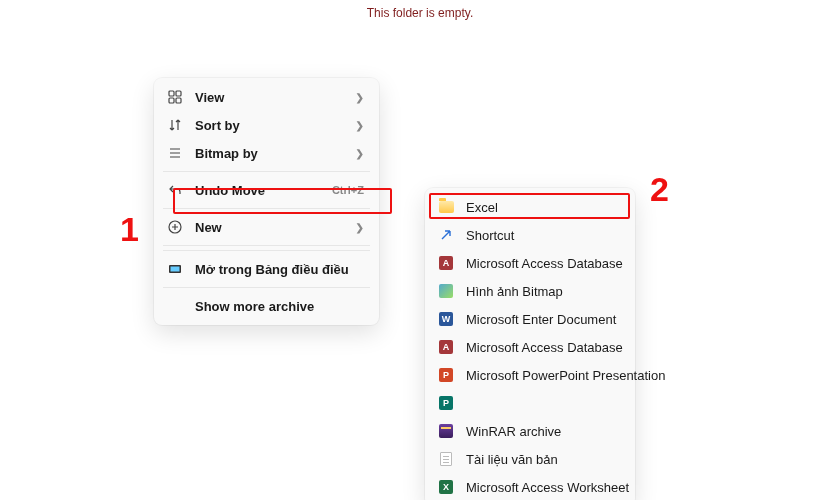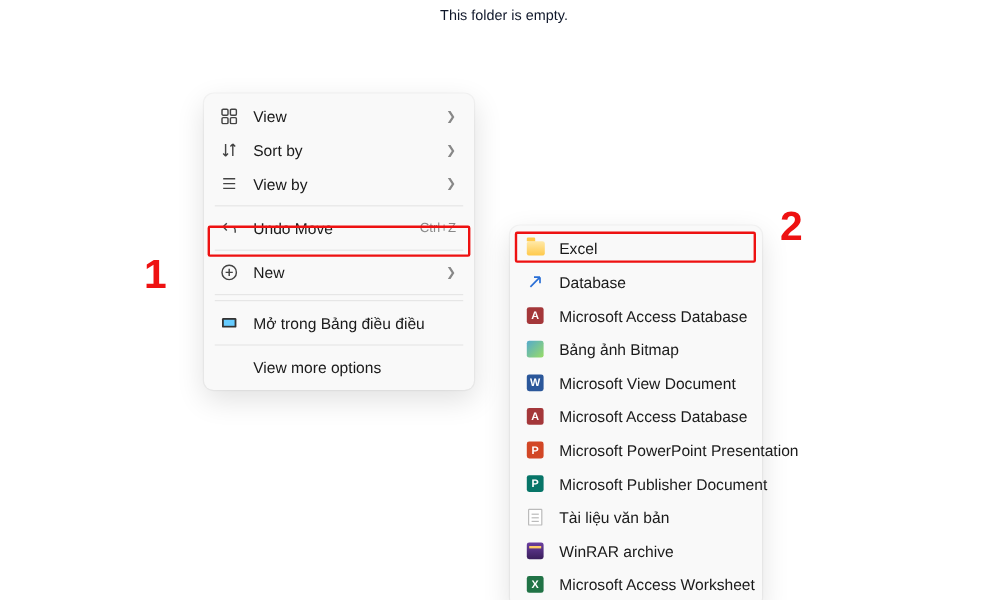--- a/index.html
+++ b/index.html
@@ -11,33 +11,33 @@
     width: 840px;
     height: 500px;
     position: relative;
     overflow: hidden;
   }
   .empty-message {
     position: absolute;
     top: 6px;
     left: 50%;
     transform: translateX(-50%);
-    color: #0f172a;
+    color: #7f1d1d;
     font-size: 12px;
   }
   .context-menu {
     position: absolute;
     background: #f9f9f9;
     border-radius: 8px;
     box-shadow: 0 8px 24px rgba(0,0,0,0.12), 0 0 0 1px rgba(0,0,0,0.04);
     padding: 5px;
     font-size: 13px;
     color: #1a1a1a;
   }
-  .menu-main { top: 78px; left: 170px; width: 225px; }
+  .menu-main { top: 78px; left: 154px; width: 225px; font-weight: bold; }
   .menu-sub  { top: 188px; left: 425px; width: 210px; }
   .menu-item {
     display: flex;
     align-items: center;
     gap: 12px;
     padding: 6px 10px 6px 8px;
     border-radius: 4px;
     position: relative;
     cursor: default;
   }
@@ -118,21 +118,21 @@
     <span class="label">Sort by</span>
     <span class="chevron">❯</span>
   </div>
 
   <div class="menu-item">
     <span class="icon">
       <svg width="14" height="14" viewBox="0 0 14 14" stroke="#444" fill="none" stroke-width="1.2">
           <path d="M2 3h10M2 7h10M2 11h10"></path>
         </svg>
     </span>
-    <span class="label">View by</span>
+    <span class="label">Bitmap by</span>
     <span class="chevron">❯</span>
   </div>
 
   <div class="divider"></div>
 
   <div class="menu-item">
     <span class="icon">
       <svg width="14" height="14" viewBox="0 0 14 14" stroke="#444" fill="none" stroke-width="1.2">
           <path d="M5 3L2 6l3 3M2 6h7a3 3 0 013 3v2"></path>
         </svg>
@@ -166,96 +166,95 @@
           <rect x="2.5" y="4.5" width="9" height="5" fill="#6cf"></rect>
         </svg>
     </span>
     <span class="label">Mở trong Bảng điều điều</span>
   </div>
 
   <div class="divider"></div>
 
   <div class="menu-item">
     <span class="icon"></span>
-    <span class="label">View more options</span>
+    <span class="label">Show more archive</span>
   </div>
 </div>
 
 <div class="context-menu menu-sub">
 
   <div class="menu-item">
     <span class="file-icon">
         <span class="fi-folder"></span>
       </span>
     <span class="label">Excel</span>
   </div>
 
   <div class="menu-item">
     <span class="file-icon fi-shortcut">
       <svg width="14" height="14" viewBox="0 0 14 14" stroke="#2a6fd6" fill="none" stroke-width="1.4">
           <path d="M3 11L11 3M11 3H6M11 3v5"></path>
         </svg>
     </span>
-    <span class="label">Database</span>
+    <span class="label">Shortcut</span>
   </div>
 
   <div class="menu-item">
     <span class="file-icon">
         <span class="fi-access">A</span>
       </span>
     <span class="label">Microsoft Access Database</span>
   </div>
 
   <div class="menu-item">
     <span class="file-icon">
         <span class="fi-bitmap"></span>
       </span>
-    <span class="label">Bảng ảnh Bitmap</span>
+    <span class="label">Hình ảnh Bitmap</span>
   </div>
 
   <div class="menu-item">
     <span class="file-icon">
         <span class="fi-word">W</span>
       </span>
-    <span class="label">Microsoft View Document</span>
+    <span class="label">Microsoft Enter Document</span>
   </div>
 
   <div class="menu-item">
     <span class="file-icon">
         <span class="fi-access">A</span>
       </span>
     <span class="label">Microsoft Access Database</span>
   </div>
 
   <div class="menu-item">
     <span class="file-icon">
         <span class="fi-ppt">P</span>
       </span>
     <span class="label">Microsoft PowerPoint Presentation</span>
   </div>
 
   <div class="menu-item">
     <span class="file-icon">
         <span class="fi-pub">P</span>
       </span>
-    <span class="label">Microsoft Publisher Document</span>
+  </div>
+
+  <div class="menu-item">
+    <span class="file-icon">
+        <span class="fi-rar"></span>
+      </span>
+    <span class="label">WinRAR archive</span>
   </div>
 
   <div class="menu-item">
     <span class="file-icon">
         <span class="fi-txt"></span>
       </span>
     <span class="label">Tài liệu văn bản</span>
-  </div>
-
-  <div class="menu-item">
-    <span class="file-icon">
-        <span class="fi-rar"></span>
-      </span>
-    <span class="label">WinRAR archive</span>
   </div>
 
   <div class="menu-item">
     <span class="file-icon">
         <span class="fi-excel">X</span>
       </span>
     <span class="label">Microsoft Access Worksheet</span>
   </div>
 
 </div>

